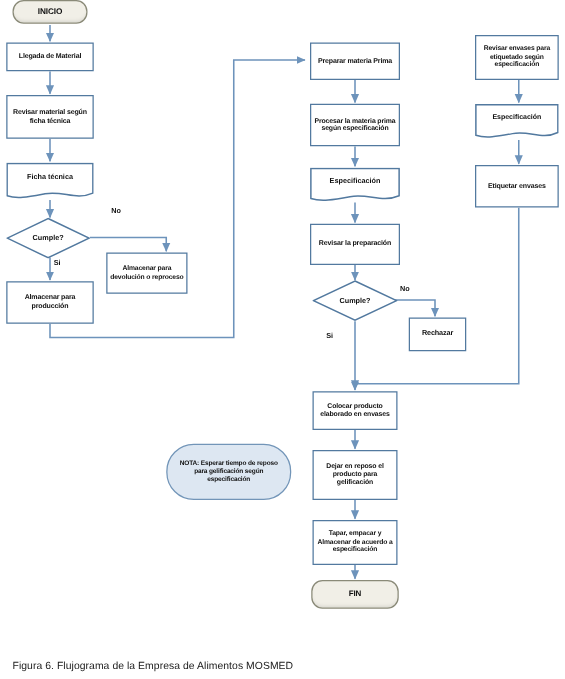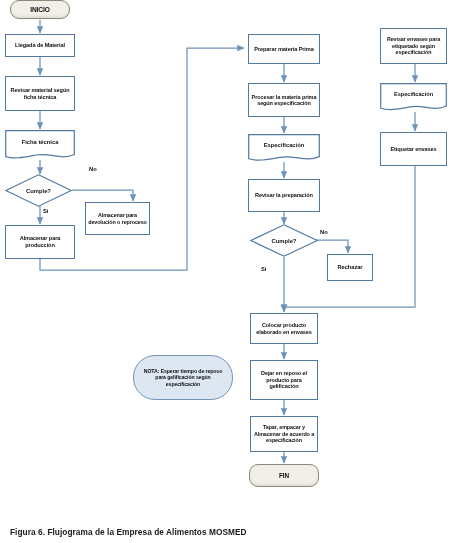--- a/index.html
+++ b/index.html
@@ -50,21 +50,21 @@
     display:flex;align-items:center;justify-content:center;
     text-align:center;font-weight:bold;color:#101010;
   }
   .edgelabel{
     position:absolute;color:#101010;font-weight:bold;
     white-space:nowrap;
   }
   .caption{
     position:absolute;left:10px;top:527px;
     font-size:8.3px;color:#1a1a1a;white-space:nowrap;
-    font-weight:bold;letter-spacing:0.05px;
+    font-weight:normal;letter-spacing:0.05px;
   }
 </style>
 </head>
 <body>
 
 <div id="canvas">
 
   <svg id="wires" viewBox="0 0 452 543" xmlns="http://www.w3.org/2000/svg">
     <defs>
       <marker id="arr" markerWidth="7" markerHeight="7" refX="5.4" refY="3" orient="auto" markerUnits="strokeWidth">

